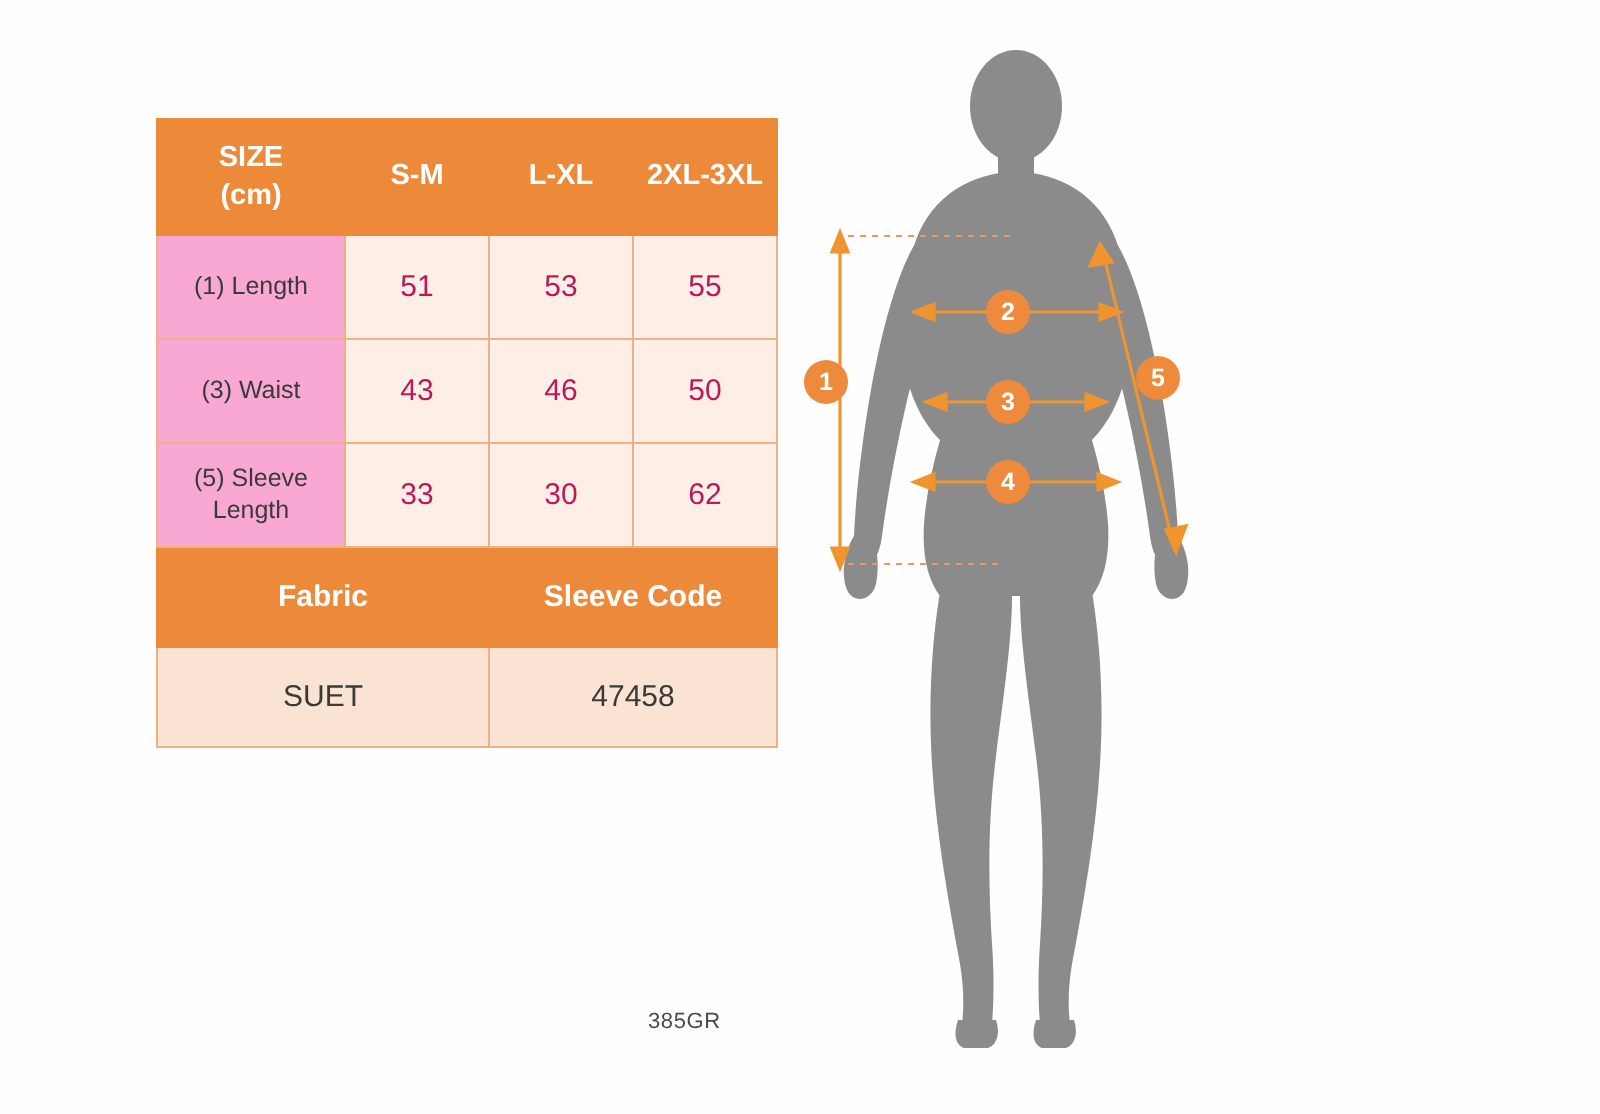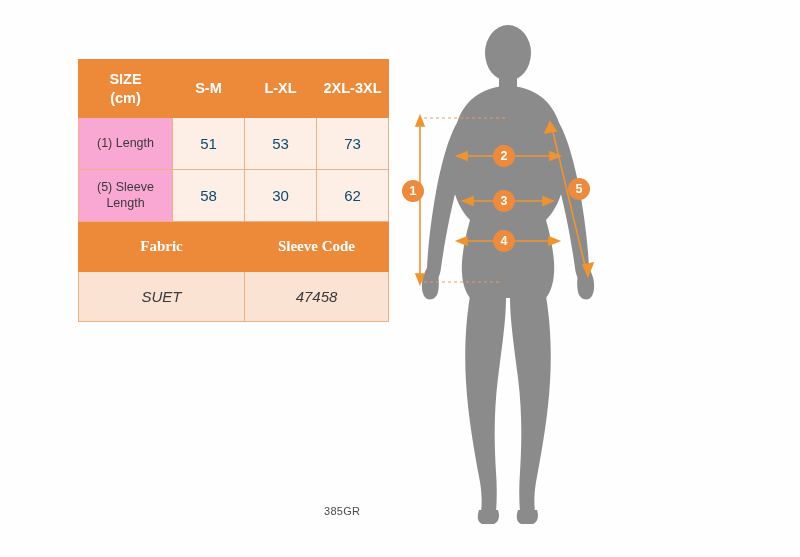--- a/index.html
+++ b/index.html
@@ -54,43 +54,41 @@
   #size-table td.rowlabel {
     background: #f9a8d4;
     font-size: 12.5px;
     color: #3a3a3a;
     line-height: 1.25;
     padding: 2px 4px;
   }
   #size-table td.val {
     background: #fdefe6;
     font-size: 15px;
-    color: #0c4a6e;
+    color: #be185d;
   }
   #size-table td.val.alt {
     background: #ffffff;
   }
   #size-table td.empty {
     background: #fdefe6;
   }
   #size-table tr.footer-head td {
     background: #ec8a3a;
     color: #ffffff;
     font-weight: bold;
     font-size: 15px;
     height: 50px;
     border: 1px solid #ec8a3a;
-    font-family: Liberation Serif, serif;
   }
   #size-table tr.footer-vals td {
     background: #fbe3d4;
     font-size: 15px;
     height: 50px;
     color: #3a3a3a;
-    font-style: italic;
   }
   #weight-note {
     position: absolute;
     left: 324px;
     top: 505px;
     font-size: 11px;
     color: #4a4a4a;
     letter-spacing: 0.3px;
   }
 
@@ -142,25 +140,31 @@
         <th>S-M</th>
         <th>L-XL</th>
         <th>2XL-3XL</th>
       </tr>
     </thead>
     <tbody>
       <tr>
         <td class="rowlabel">(1) Length</td>
         <td class="val">51</td>
         <td class="val">53</td>
-        <td class="val">73</td>
+        <td class="val">55</td>
+      </tr>
+      <tr>
+        <td class="rowlabel">(3) Waist</td>
+        <td class="val">43</td>
+        <td class="val">46</td>
+        <td class="val">50</td>
       </tr>
       <tr>
         <td class="rowlabel">(5) Sleeve Length</td>
-        <td class="val">58</td>
+        <td class="val">33</td>
         <td class="val">30</td>
         <td class="val">62</td>
       </tr>
       <tr class="footer-head">
         <td colspan="2">Fabric</td>
         <td colspan="2">Sleeve Code</td>
       </tr>
       <tr class="footer-vals">
         <td colspan="2">SUET</td>
         <td colspan="2">47458</td>

